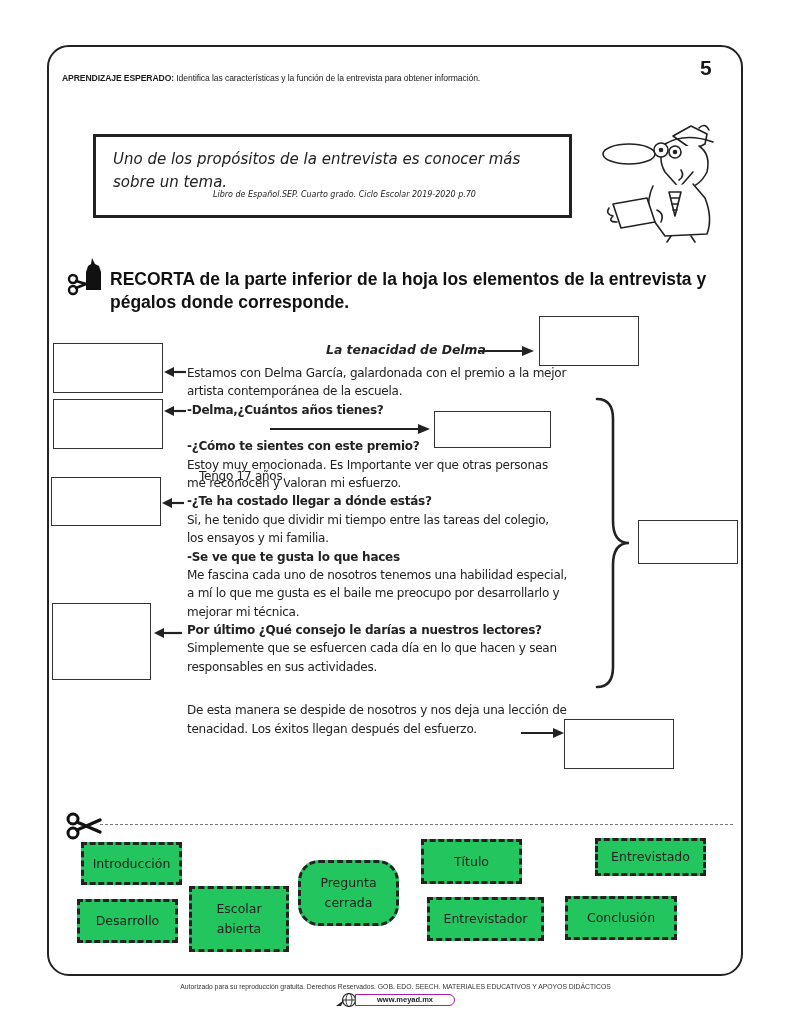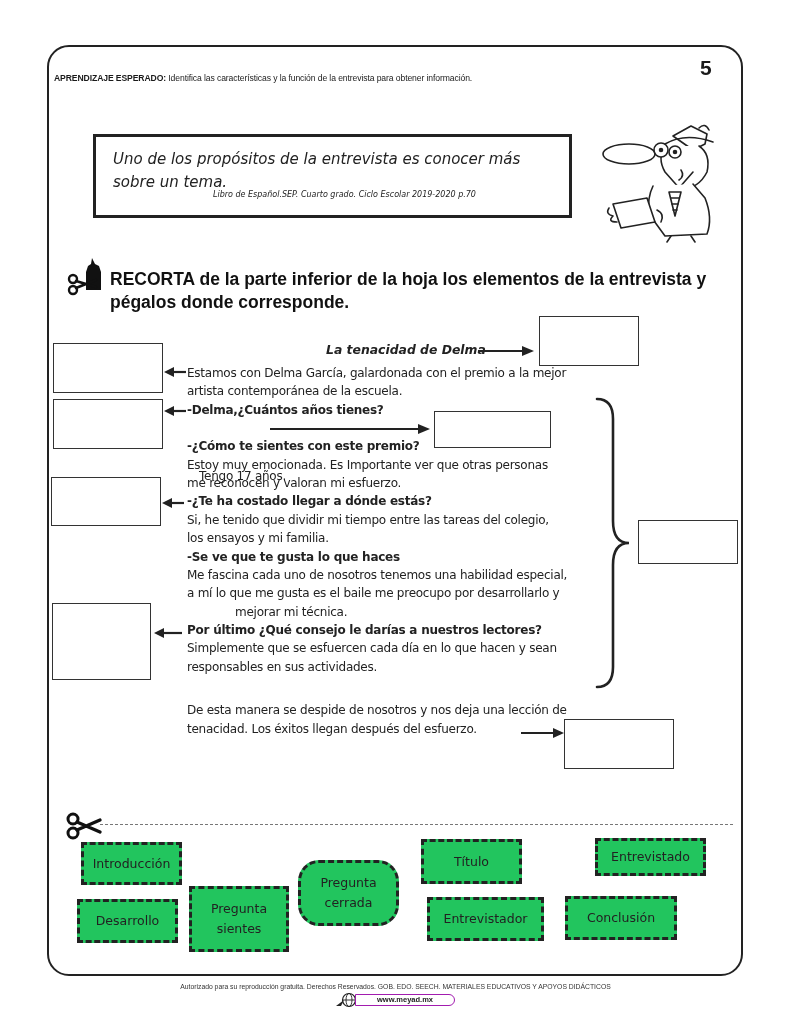--- a/index.html
+++ b/index.html
@@ -1,20 +1,20 @@
 <!DOCTYPE html>
 <html><head>
 <meta charset="utf-8">
 <style>
   html, body { margin:0; padding:0; }
   body { width:791px; height:1024px; background:#ffffff; position:relative; overflow:hidden; font-family:"DejaVu Sans", sans-serif; color:#1a1a1a; }
   .abs { position:absolute; }
   .page-frame { left:47px; top:45px; width:696px; height:931px; border:2.5px solid #222; border-radius:22px; box-sizing:border-box; }
   .page-num { left:700px; top:56px; font-family:"Liberation Sans", sans-serif; font-weight:bold; font-size:21px; }
-  .aprendizaje { left:54px; top:73px; font-family:"Liberation Sans", sans-serif; font-size:8.6px; white-space:nowrap; letter-spacing:-0.1px; }
+  .aprendizaje { left:62px; top:73px; font-family:"Liberation Sans", sans-serif; font-size:8.6px; white-space:nowrap; letter-spacing:-0.1px; }
   .aprendizaje b { font-weight:bold; }
   .quote-box { left:93px; top:134px; width:479px; height:84px; border:3px solid #222; box-sizing:border-box; }
   .quote-text { left:113px; top:148px; width:440px; font-family:"DejaVu Sans", sans-serif; font-style:italic; font-size:15px; line-height:23px; color:#222; }
   .quote-source { left:213px; top:190px; font-family:"DejaVu Sans", sans-serif; font-style:italic; font-size:8px; color:#222; white-space:nowrap; }
   .reporter { left:595px; top:118px; width:140px; height:125px; }
   .instr-icon { left:66px; top:256px; width:42px; height:40px; }
   .instr-text { left:110px; top:268px; width:630px; font-family:"Liberation Sans", sans-serif; font-weight:bold; font-size:17.5px; line-height:23px; color:#111; }
   .paste-box { border:1.6px solid #333; box-sizing:border-box; background:#fff; }
   .body-text { font-family:"DejaVu Sans", sans-serif; font-size:12px; line-height:18.3px; color:#222; white-space:nowrap; letter-spacing:-0.25px; }
   .body-text.bold { font-weight:bold; }
@@ -113,21 +113,21 @@
   <div class="abs body-text" style="left:199px;top:419px;margin-top:48px;">Tengo 17 años.</div>
   <div class="abs body-text bold" style="left:187px;top:437px;">-¿Cómo te sientes con este premio?</div>
   <div class="abs body-text" style="left:187px;top:456px;"> Estoy muy emocionada. Es Importante ver que otras personas</div>
   <div class="abs body-text" style="left:187px;top:474px;">me reconocen y valoran mi esfuerzo.</div>
   <div class="abs body-text bold" style="left:187px;top:492px;">-¿Te ha costado llegar a dónde estás?</div>
   <div class="abs body-text" style="left:187px;top:511px;"> Si, he tenido que dividir mi tiempo entre las tareas del colegio,</div>
   <div class="abs body-text" style="left:187px;top:529px;">los ensayos y mi familia.</div>
   <div class="abs body-text bold" style="left:187px;top:548px;">-Se ve que te gusta lo que haces</div>
   <div class="abs body-text" style="left:187px;top:566px;"> Me fascina cada uno de nosotros tenemos una habilidad especial,</div>
   <div class="abs body-text" style="left:187px;top:584px;">a mí lo que me gusta es el baile me preocupo por desarrollarlo y</div>
-  <div class="abs body-text" style="left:187px;top:603px;margin-left:48px;">mejorar mi técnica.</div>
+  <div class="abs body-text" style="left:187px;top:603px;">mejorar mi técnica.</div>
   <div class="abs body-text bold" style="left:187px;top:621px;">Por último ¿Qué consejo le darías a nuestros lectores?</div>
   <div class="abs body-text" style="left:187px;top:639px;">Simplemente que se esfuercen cada día en lo que hacen y sean</div>
   <div class="abs body-text" style="left:187px;top:658px;">responsables en sus actividades.</div>
 </div>
 
 <svg class="abs" style="left:270px;top:423px;" width="162" height="12">
     <line x1="0" y1="6" x2="150" y2="6" stroke="#222" stroke-width="2.2"></line>
     <path d="M148 1 L160 6 L148 11 Z" fill="#222"></path>
   </svg>
 <div class="abs paste-box" style="left:434px;top:411px;width:117px;height:37px;"></div>
@@ -152,21 +152,21 @@
 </svg>
 <div class="abs cut-line"></div>
 
 <div class="abs cutout" style="left:81px;top:842px;width:101px;height:43px;">
     <span>Introducción</span>
   </div>
 <div class="abs cutout" style="left:77px;top:899px;width:101px;height:44px;">
     <span>Desarrollo</span>
   </div>
 <div class="abs cutout" style="left:189px;top:886px;width:100px;height:66px;padding:0 12px;">
-    <span>Pregunta sientes</span>
+    <span>Escolar abierta</span>
   </div>
 <div class="abs cutout" style="left:298px;top:860px;width:101px;height:66px;padding:0 12px;border-radius:21px;">
     <span>Pregunta cerrada</span>
   </div>
 <div class="abs cutout" style="left:421px;top:839px;width:101px;height:45px;">
     <span>Título</span>
   </div>
 <div class="abs cutout" style="left:427px;top:897px;width:117px;height:44px;">
     <span>Entrevistador</span>
   </div>

